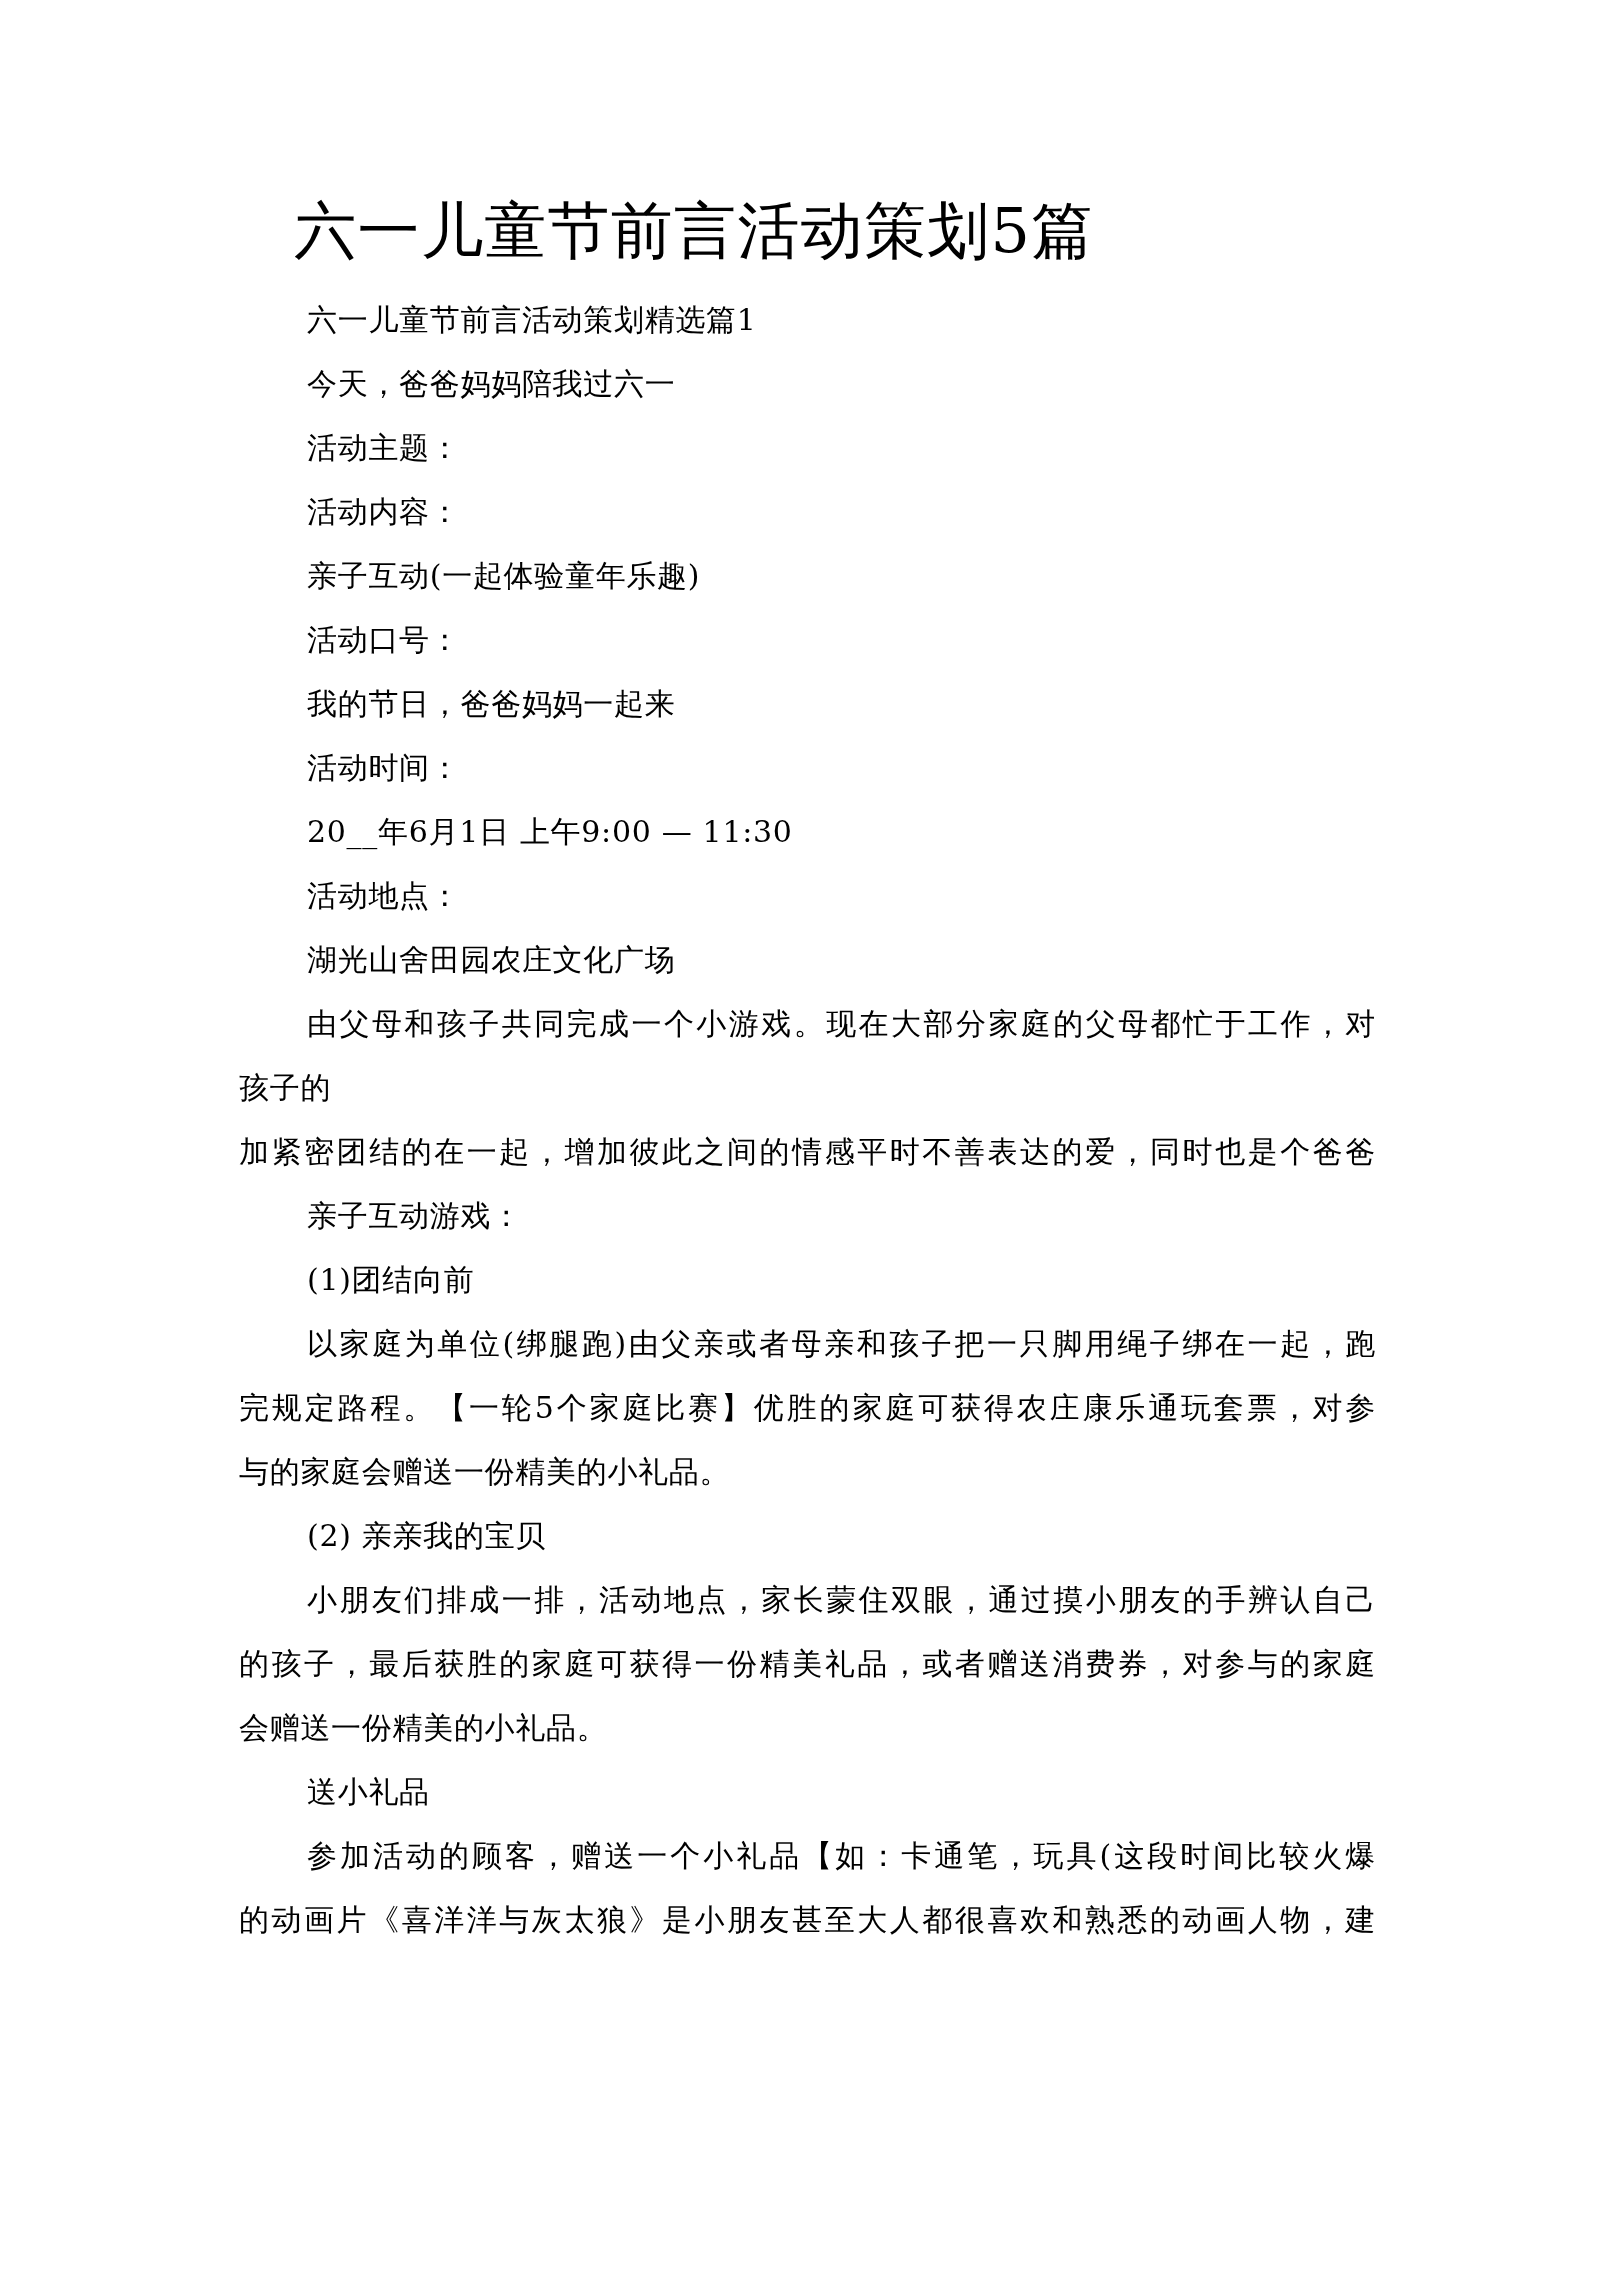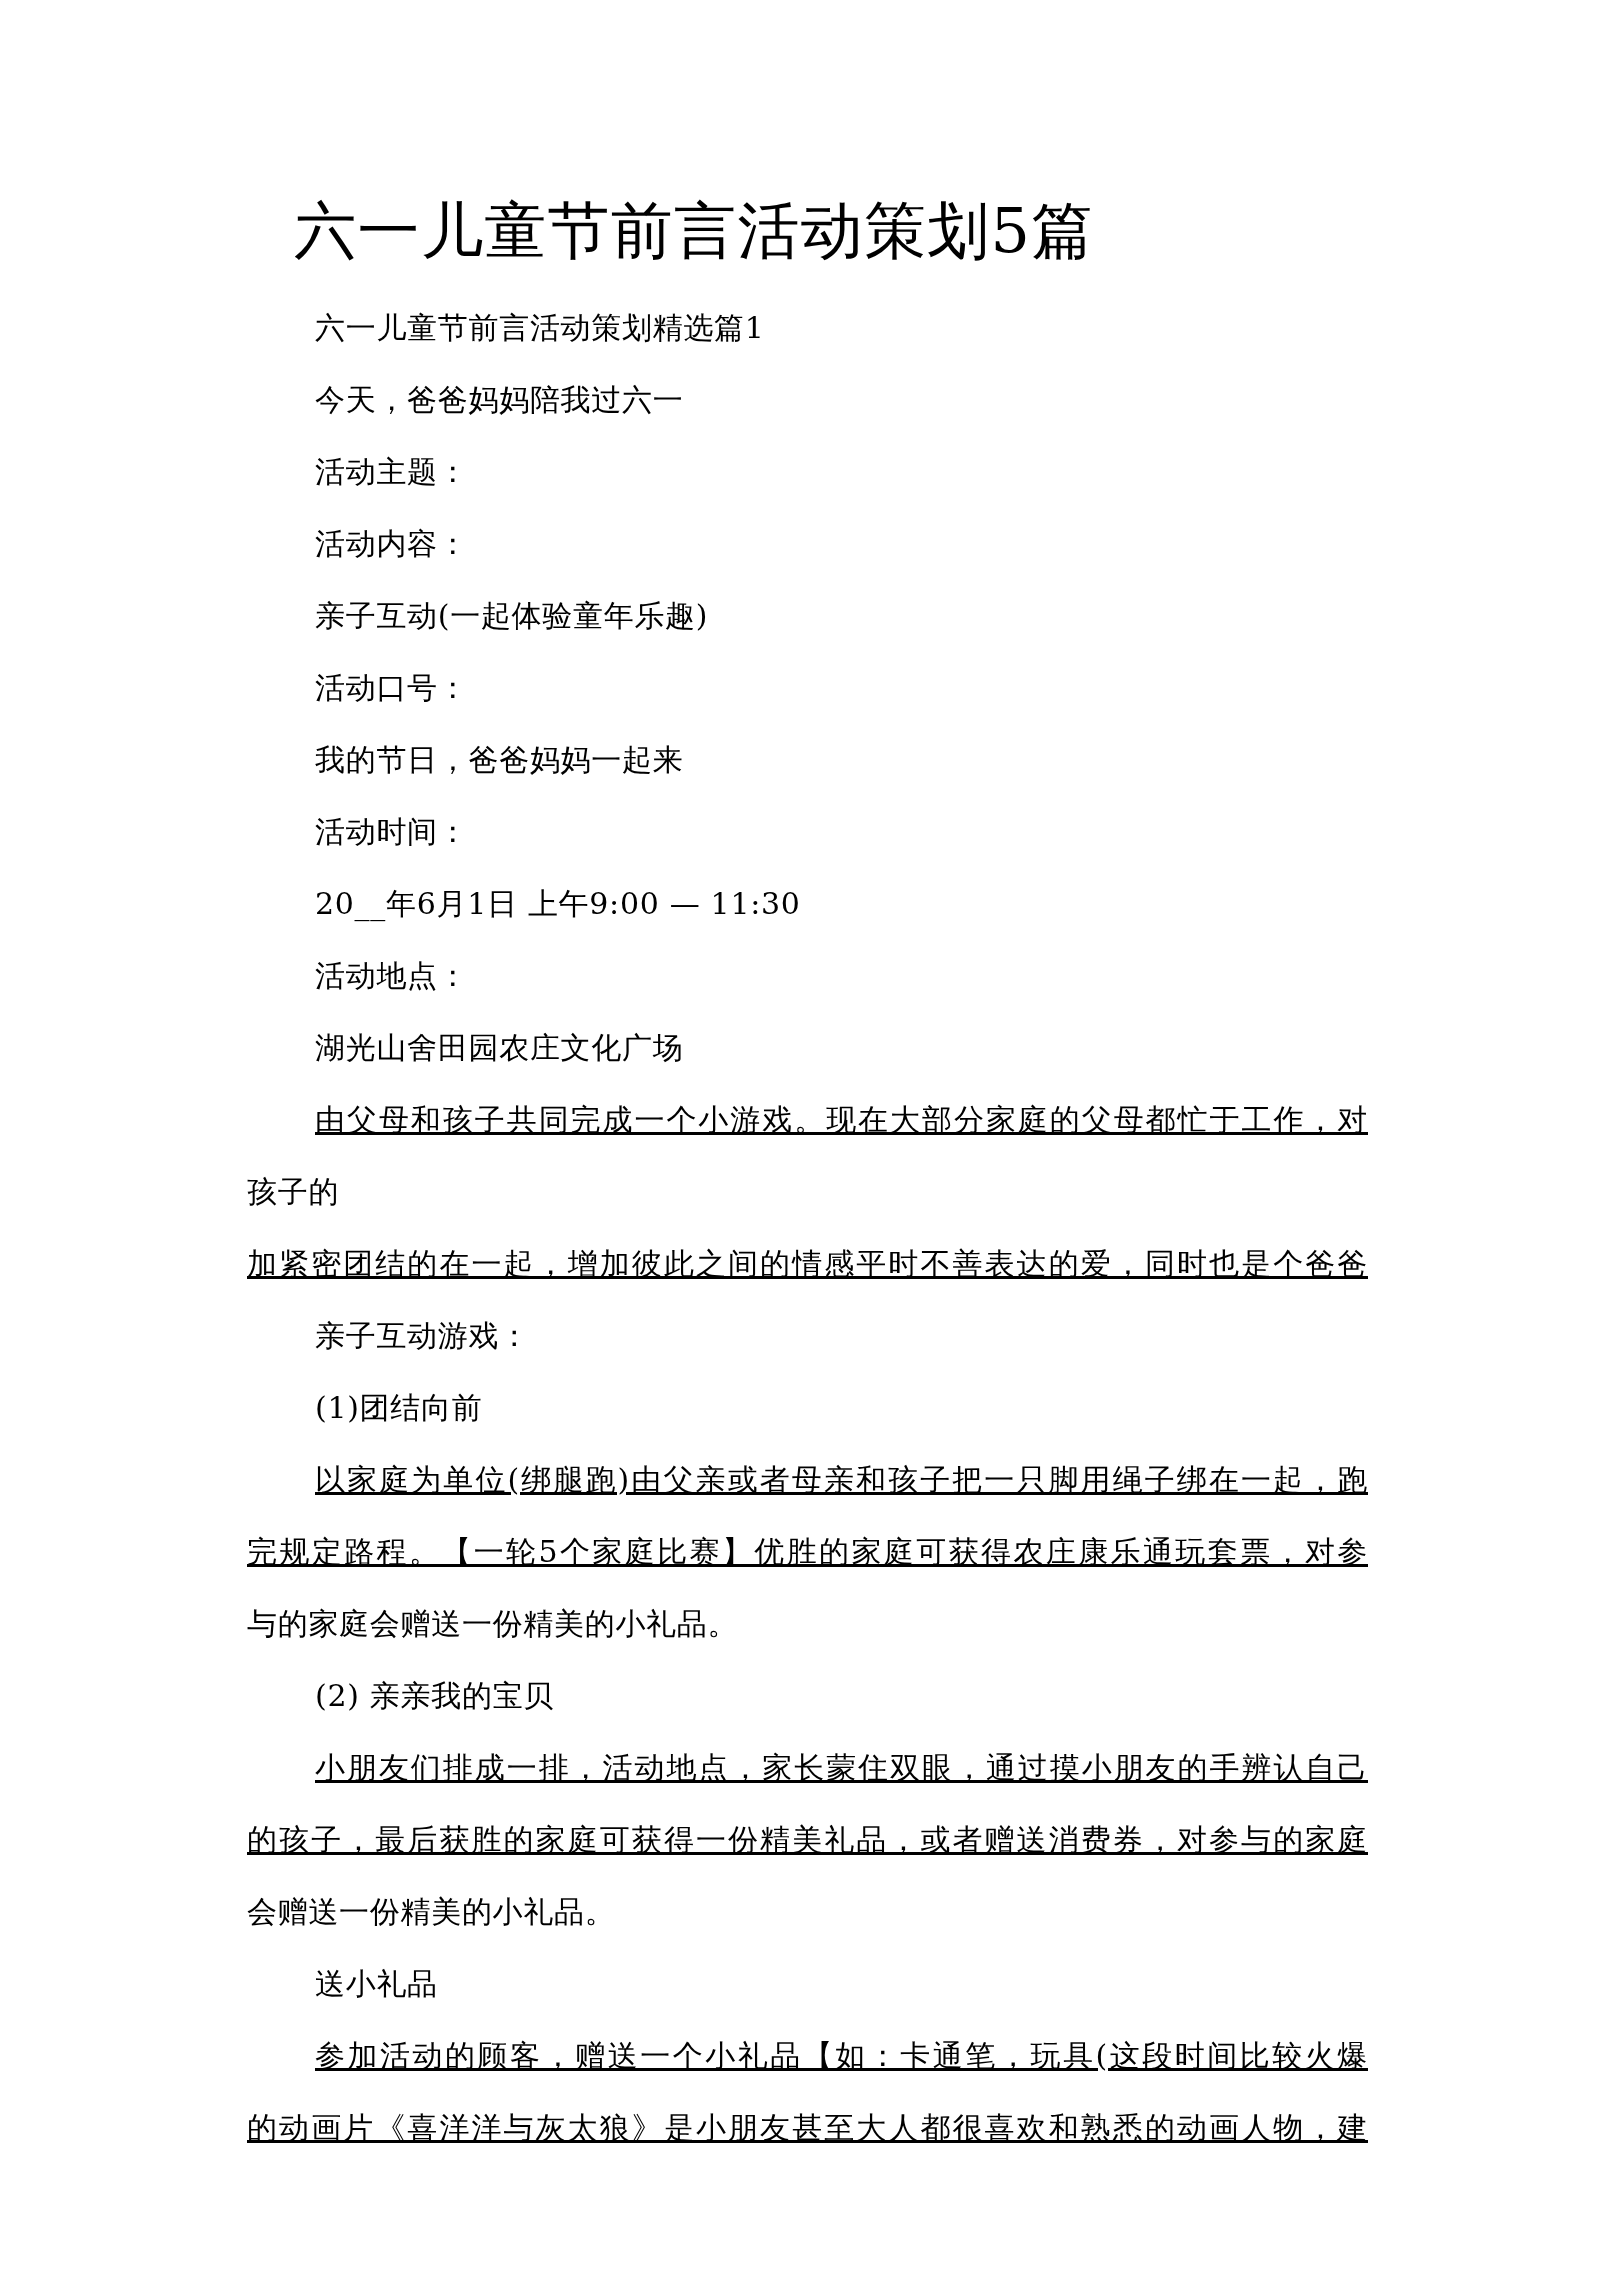--- a/index.html
+++ b/index.html
@@ -39,28 +39,27 @@
       position: absolute;
       left: 239px;
       top: 288px;
       width: 1137px;
     }
     .line {
       font-size: 30px;
       line-height: 64px;
       height: 64px;
       white-space: nowrap;
-      margin: 8px;
+      margin: 0;
       letter-spacing: 0.7px;
     }
     .indent { padding-left: 68px; }
     .justify {
       text-align: justify;
       text-align-last: justify;
-      text-decoration: underline;
     }
   </style>
 </head>
 <body>
 
 <div class="page">
   <h1 class="title">六一儿童节前言活动策划5篇</h1>
 
   <div class="body">
     <p class="line indent">六一儿童节前言活动策划精选篇1</p>

